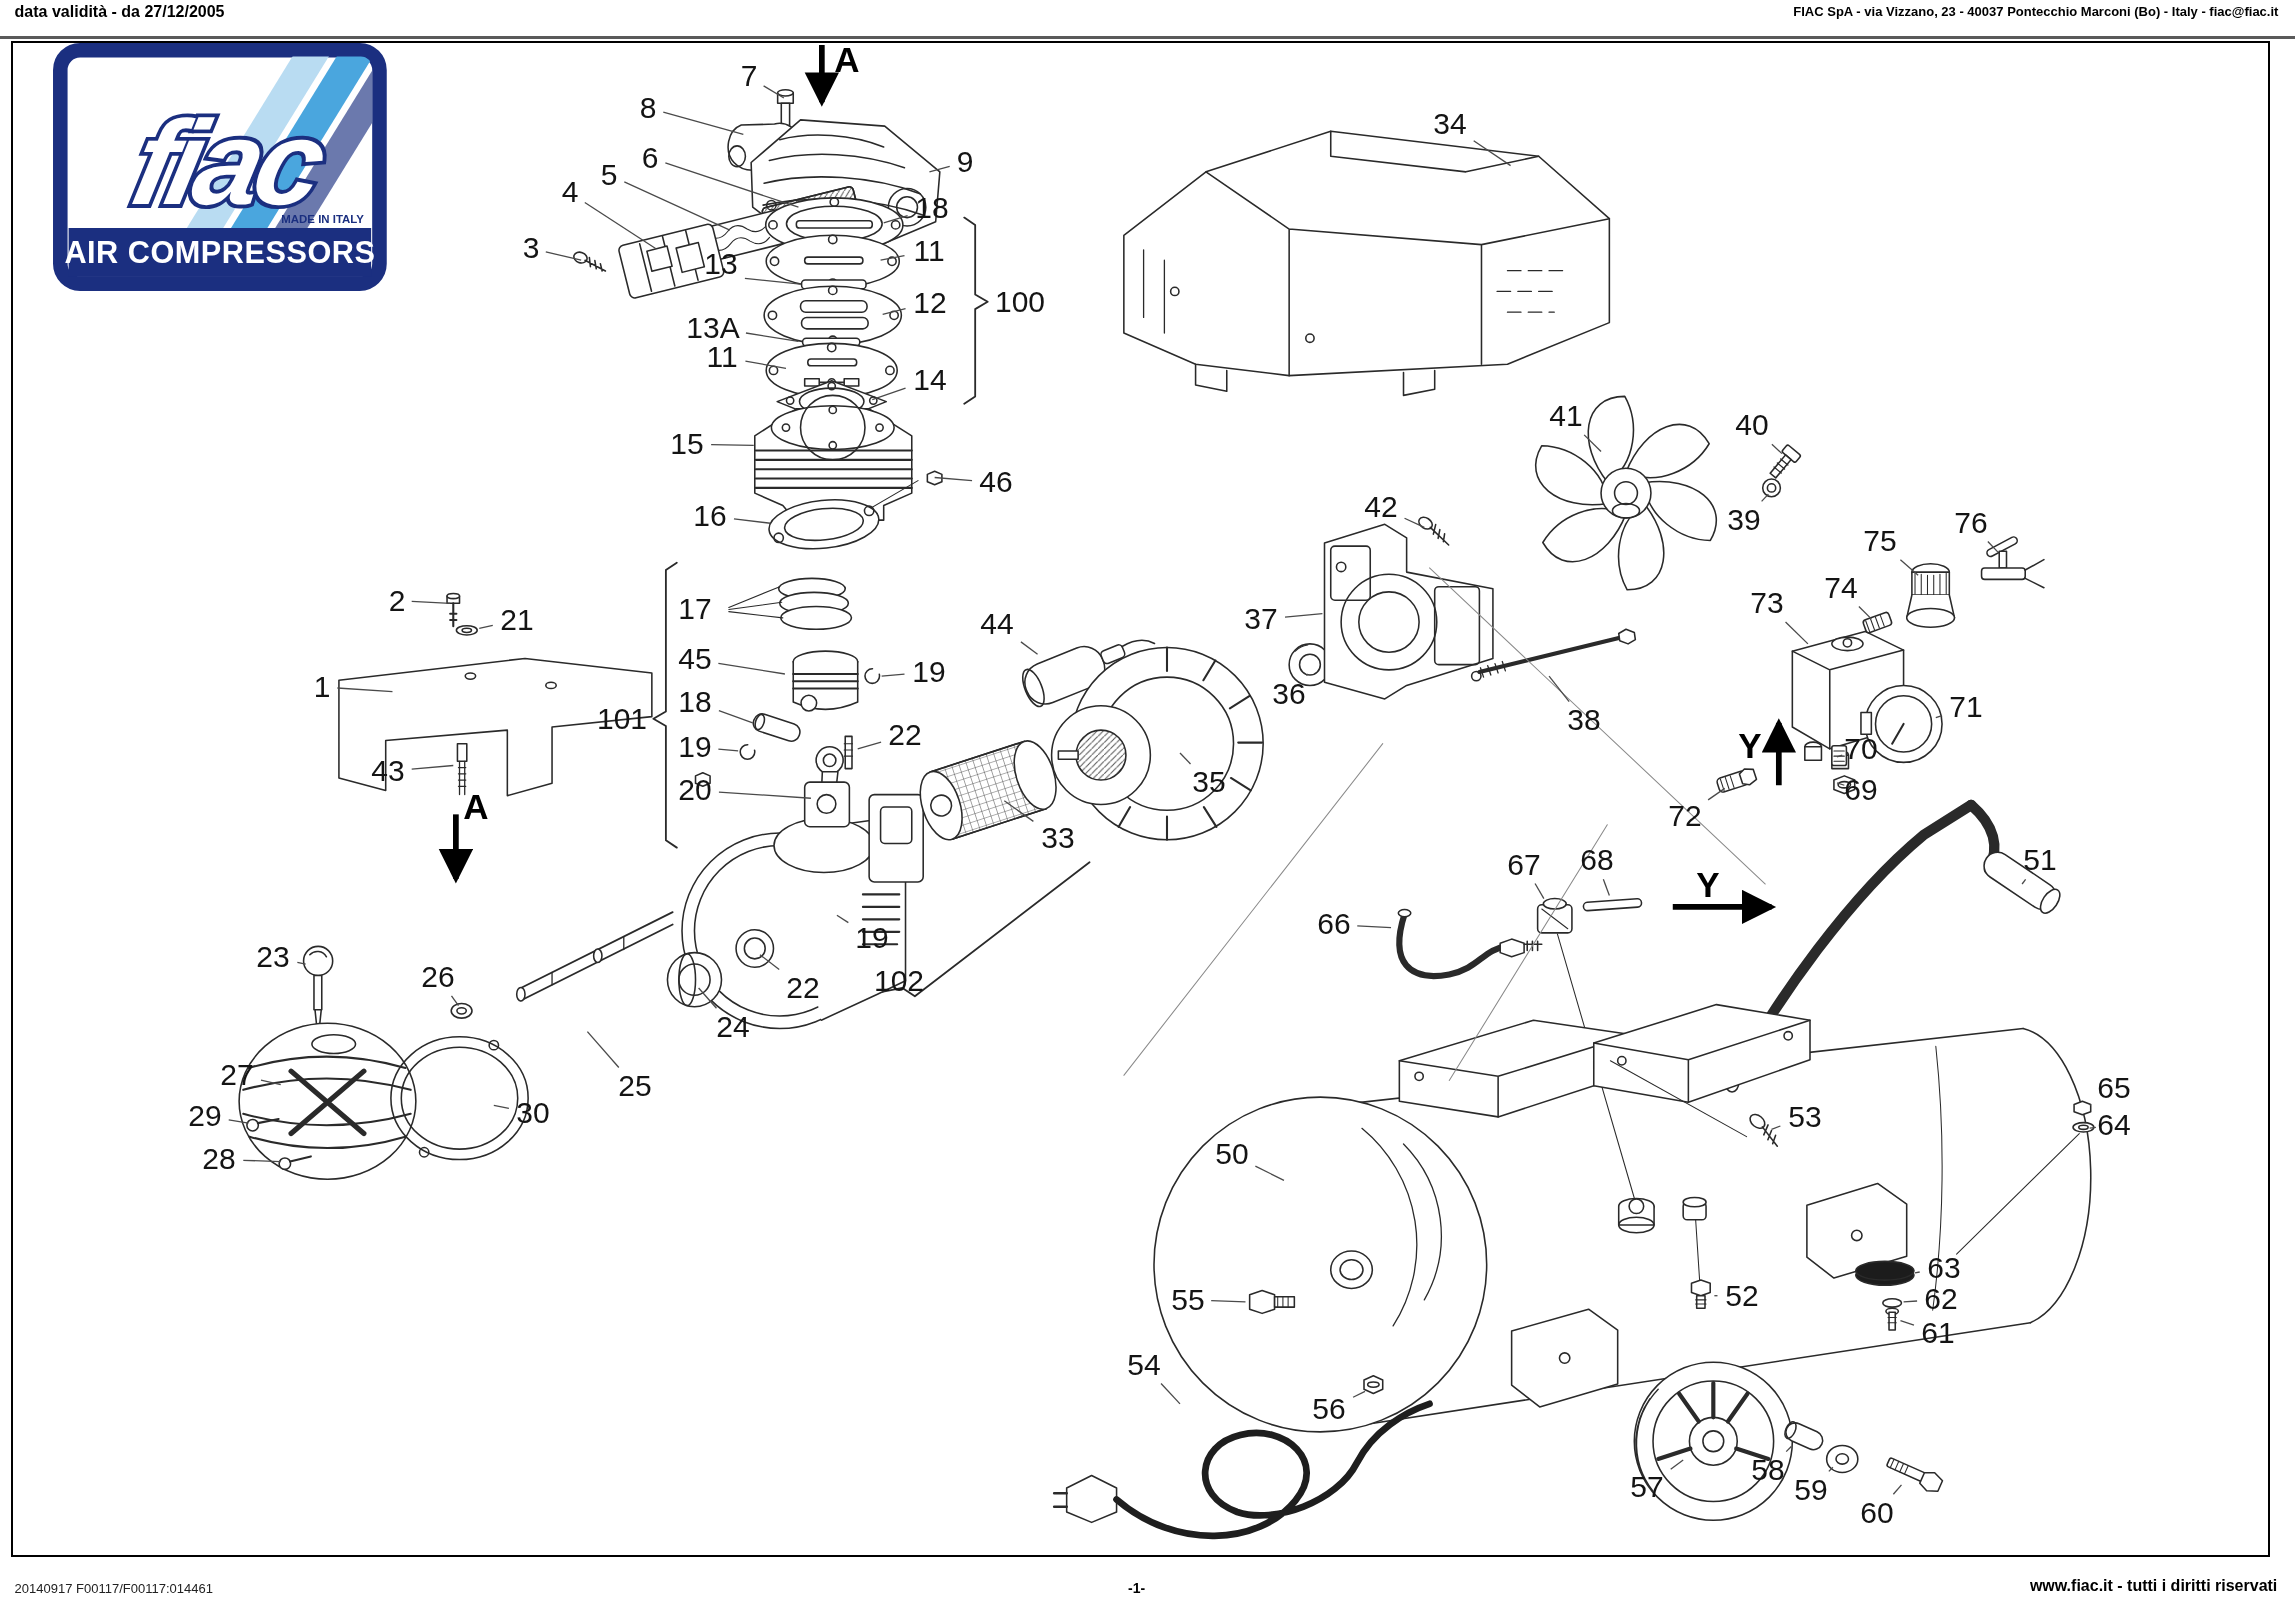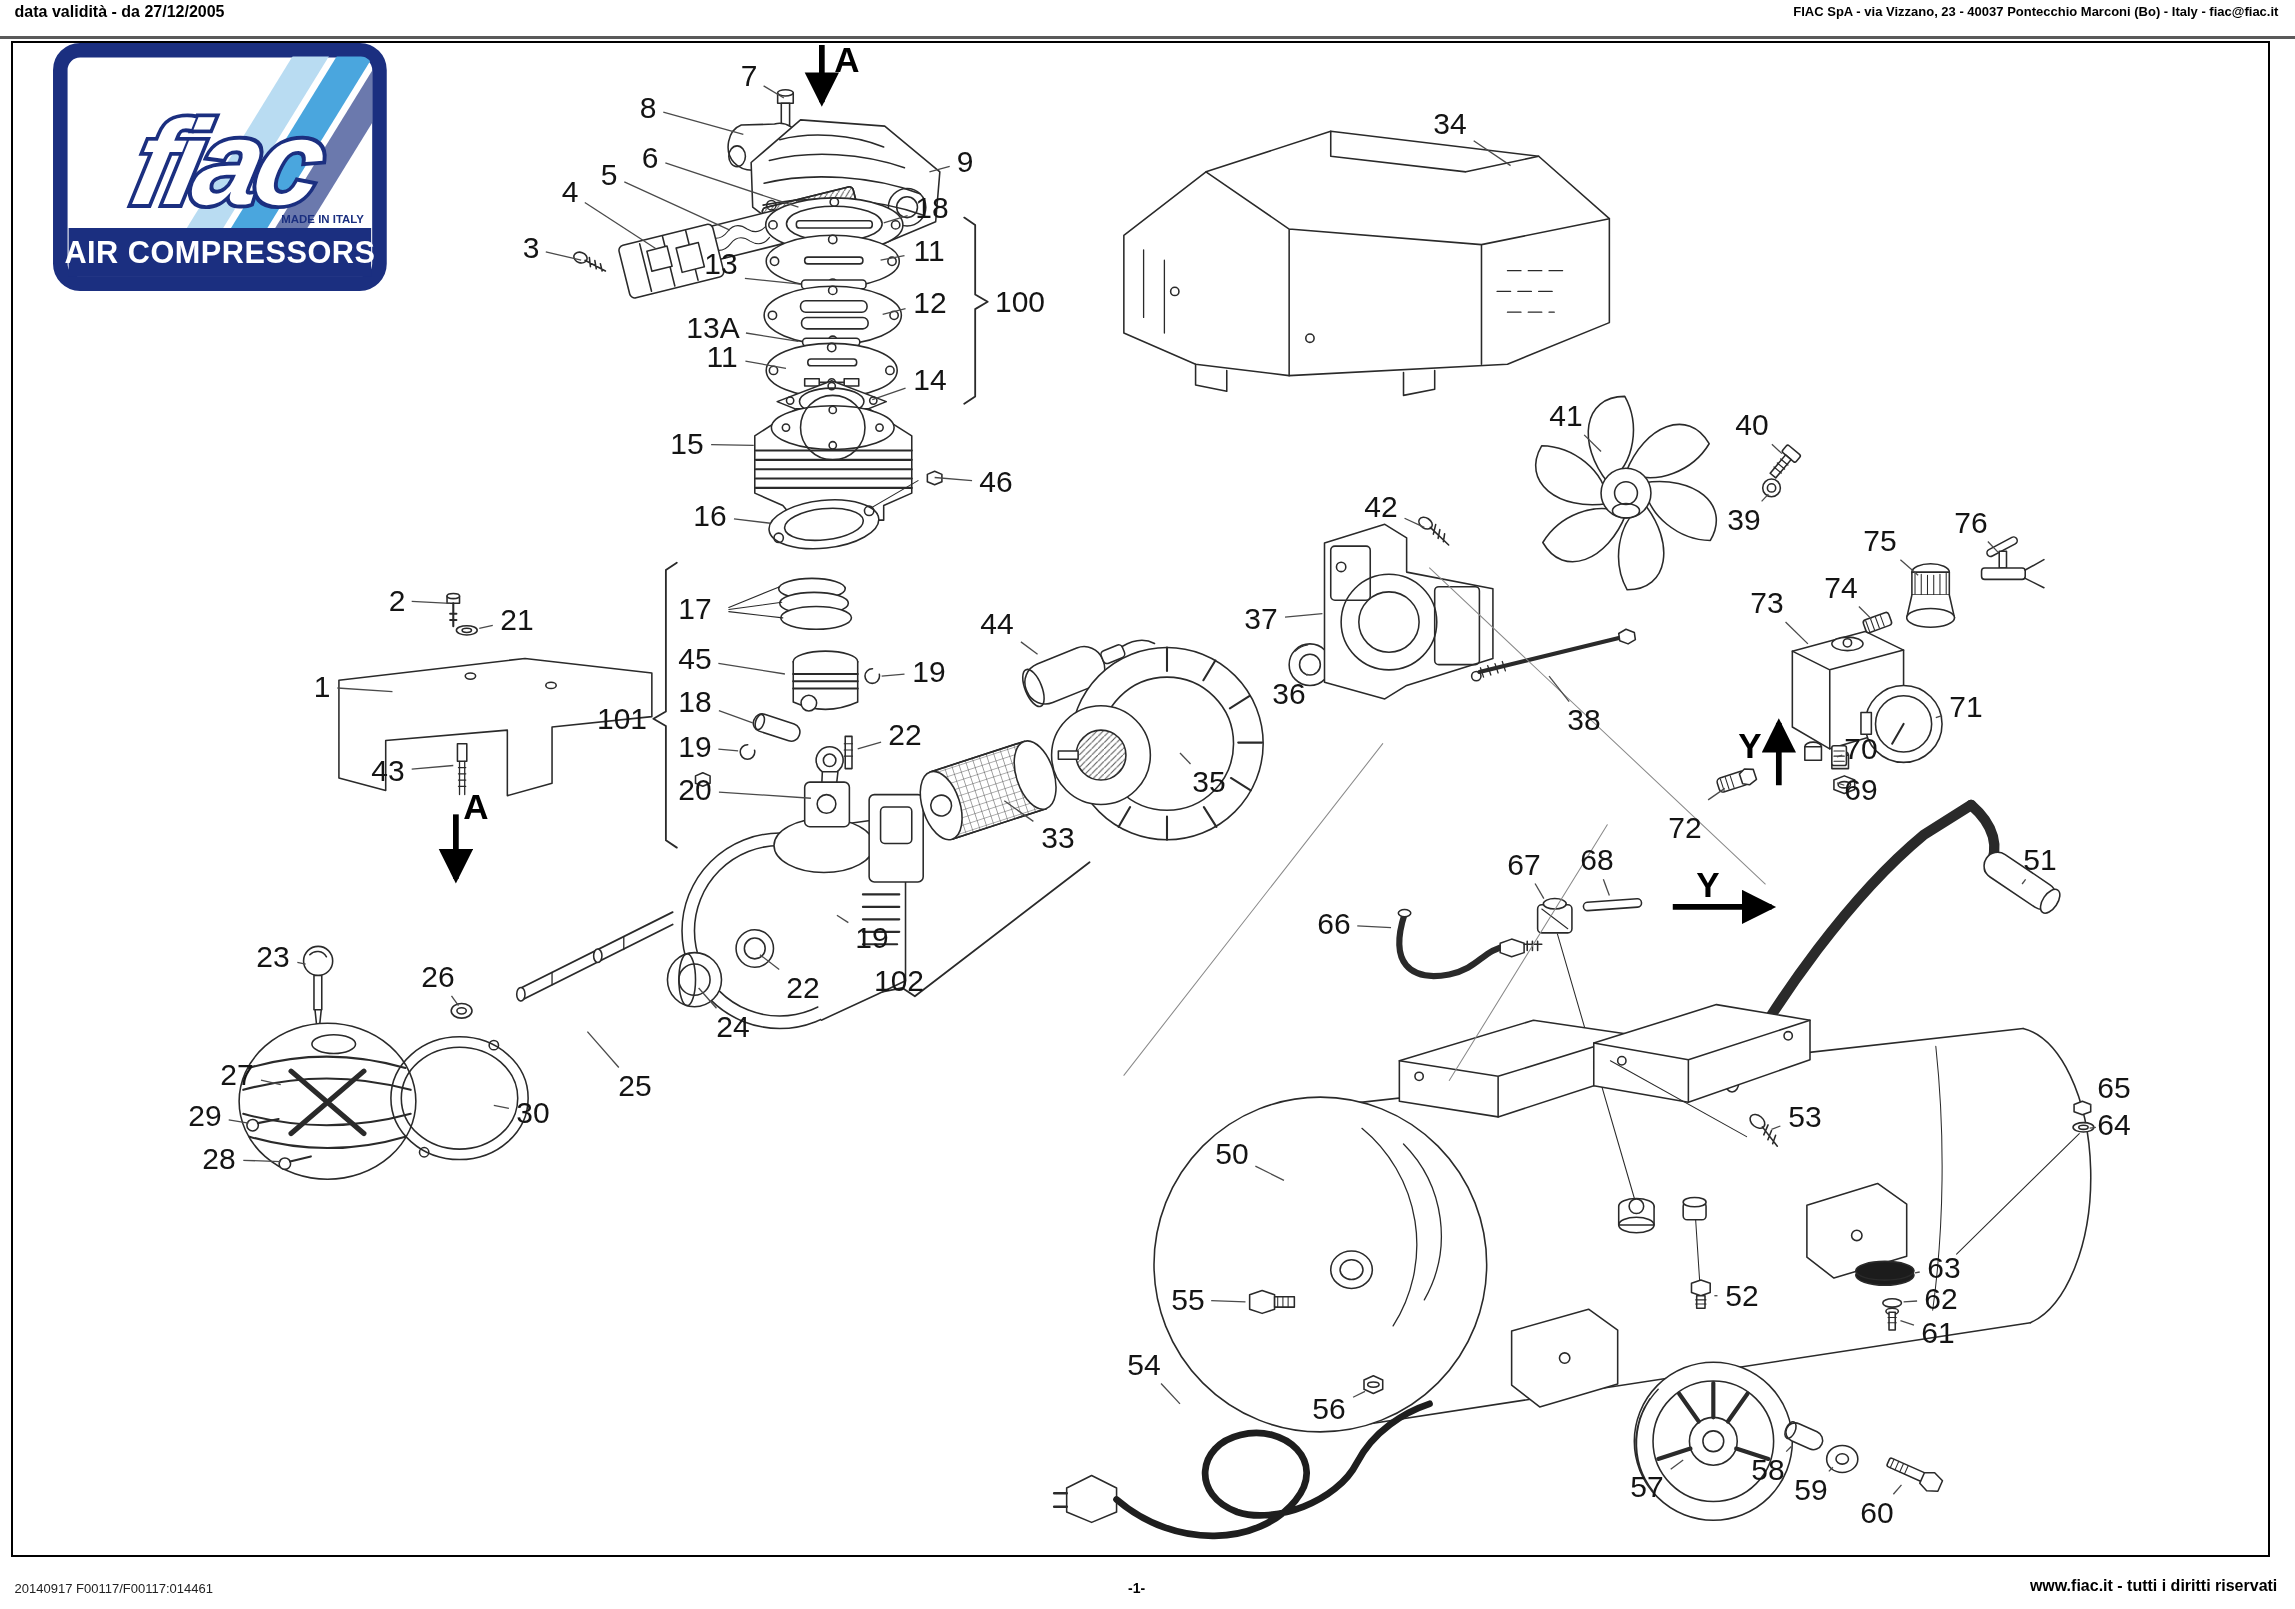--- a/index.html
+++ b/index.html
@@ -703,21 +703,21 @@
     <div class="part-label" style="left: 1381px; top: 507px;">42</div>
     <div class="part-label" style="left: 1584px; top: 720px;">38</div>
     <div class="part-label" style="left: 1566px; top: 416px;">41</div>
     <div class="part-label" style="left: 1752px; top: 425px;">40</div>
     <div class="part-label" style="left: 1744px; top: 520px;">39</div>
     <div class="part-label" style="left: 1450px; top: 124px;">34</div>
     <div class="part-label" style="left: 1767px; top: 603px;">73</div>
     <div class="part-label" style="left: 1841px; top: 588px;">74</div>
     <div class="part-label" style="left: 1880px; top: 541px;">75</div>
     <div class="part-label" style="left: 1971px; top: 523px;">76</div>
-    <div class="part-label" style="left: 1685px; top: 816px; margin-top: 12px;">72</div>
+    <div class="part-label" style="left: 1685px; top: 816px;">72</div>
     <div class="part-label" style="left: 1966px; top: 707px;">71</div>
     <div class="part-label" style="left: 1861px; top: 749px;">70</div>
     <div class="part-label" style="left: 1861px; top: 790px;">69</div>
     <div class="part-label" style="left: 2040px; top: 860px;">51</div>
     <div class="part-label" style="left: 1524px; top: 865px;">67</div>
     <div class="part-label" style="left: 1597px; top: 860px;">68</div>
     <div class="part-label" style="left: 1334px; top: 924px;">66</div>
     <div class="part-label" style="left: 1232px; top: 1154px;">50</div>
     <div class="part-label" style="left: 1805px; top: 1117px;">53</div>
     <div class="part-label" style="left: 1188px; top: 1300px;">55</div>

